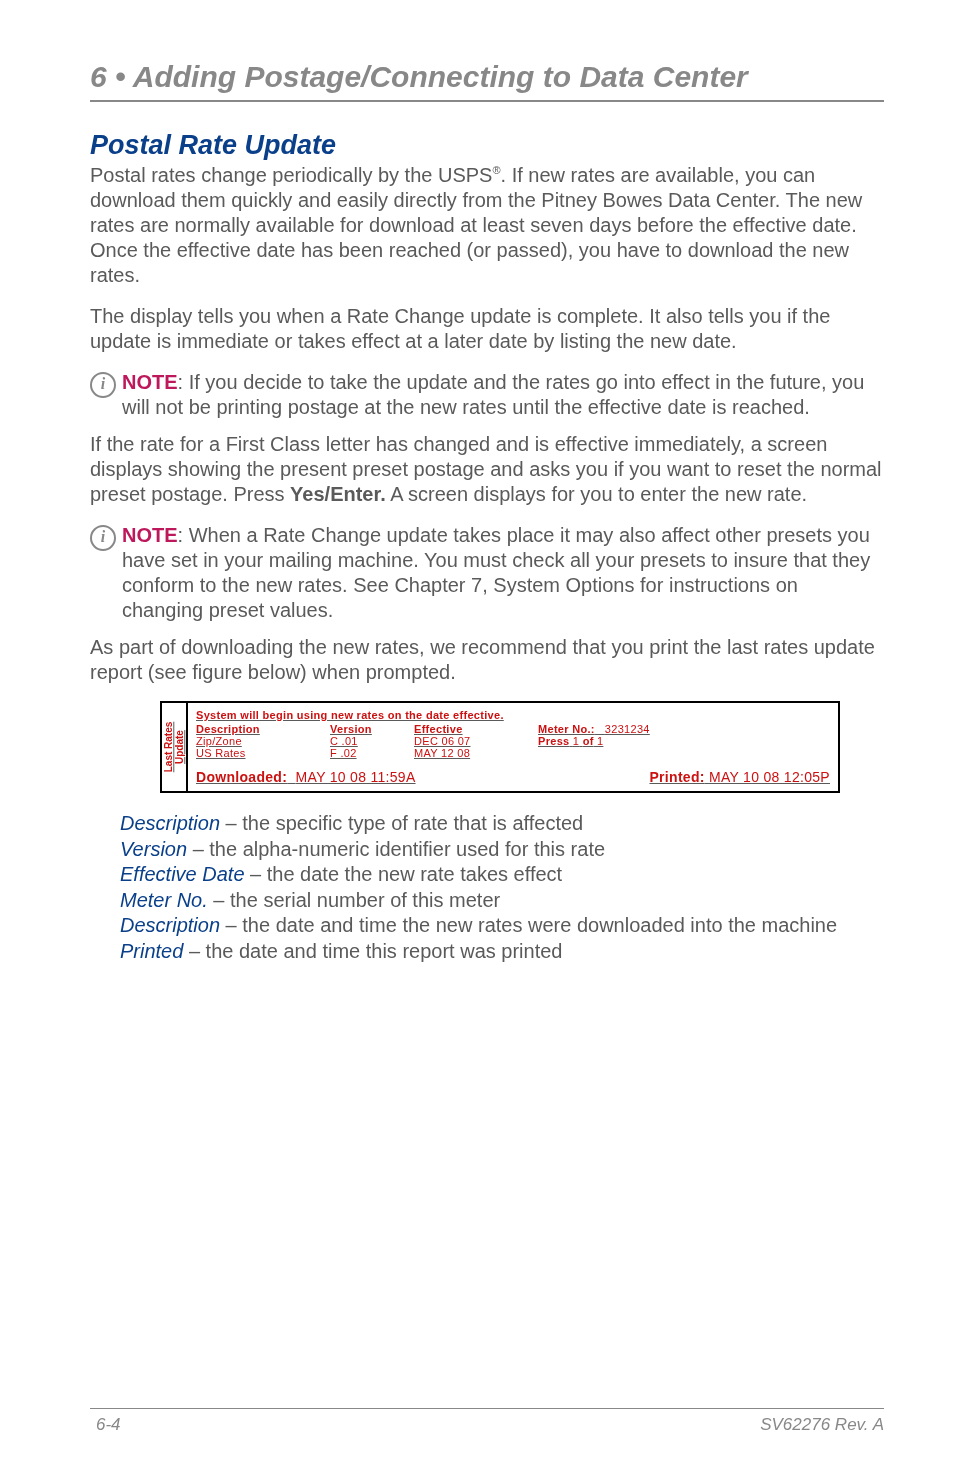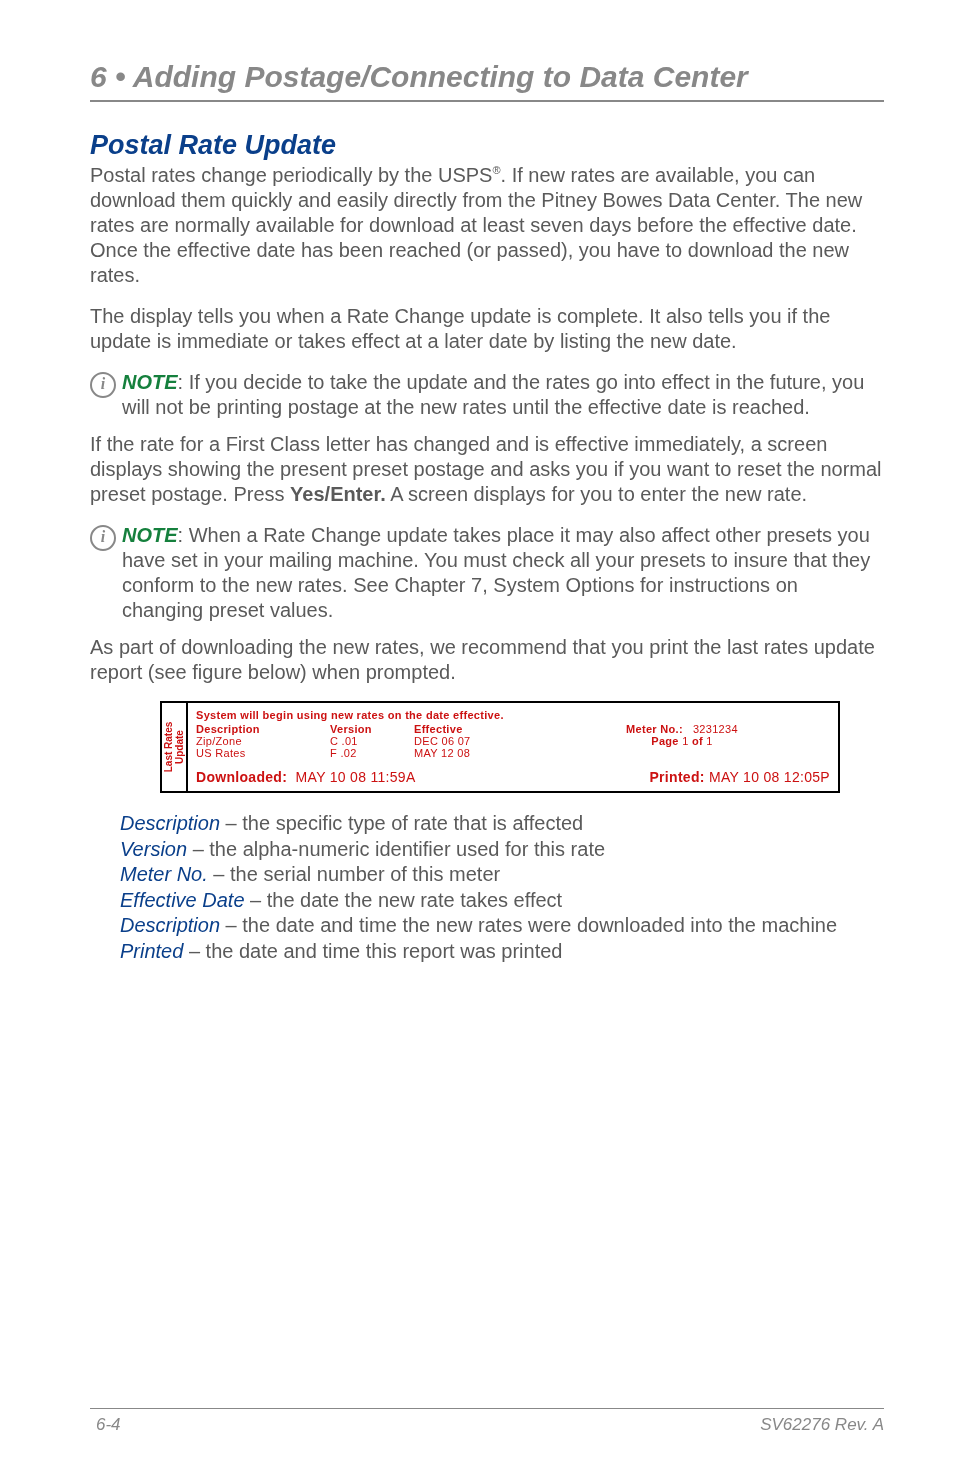--- a/index.html
+++ b/index.html
@@ -73,27 +73,27 @@
     margin-right: 6px;
     margin-top: 2px;
   }
   .note-icon span { transform: translateY(-1px); }
   .note-text {
     font-size: 20px;
     line-height: 1.25;
     color: #5a5a5a;
   }
   .note-label {
-    color: #15803d;
-    font-weight: bold;
-    font-style: italic;
+    color: #be185d;
+    font-weight: bold;
   }
   .report-box-wrap {
     margin: 12px 0 18px 70px;
     width: 680px;
+    text-decoration: underline;
   }
   .report-box {
     border: 2px solid #000;
     display: flex;
     font-family: Arial, Helvetica, sans-serif;
   }
   .report-sidebar {
     border-right: 2px solid #000;
     width: 24px;
     display: flex;
@@ -123,21 +123,21 @@
   .rep-row {
     display: flex;
     font-size: 11px;
     color: #c11;
     letter-spacing: 0.3px;
   }
   .rep-row > div { padding-right: 4px; }
   .col-desc { width: 130px; }
   .col-ver  { width: 80px; }
   .col-eff  { width: 120px; }
-  .col-right{ flex: 1; text-align: center; }
+  .col-right{ flex: 1; text-align: left; }
   .rep-head { font-weight: bold; }
   .rep-footer {
     display: flex;
     font-size: 14px;
     color: #c11;
     letter-spacing: 0.3px;
     margin-top: 10px;
   }
   .rep-footer .lbl { font-weight: bold; }
   .rep-footer .left  { flex: 1; }
@@ -229,21 +229,21 @@
           <div class="col-eff">Effective</div>
           <div class="col-right">
             <span class="lbl" style="font-weight:bold">Meter No.:</span>&nbsp;&nbsp;&nbsp;<span style="font-weight:normal">3231234</span>
           </div>
         </div>
         <div class="rep-row">
           <div class="col-desc">Zip/Zone</div>
           <div class="col-ver">C .01</div>
           <div class="col-eff">DEC  06  07</div>
           <div class="col-right">
-            <span style="font-weight:bold">Page</span>
+            <span style="font-weight:bold">Press</span>
             <span>1</span>
             <span style="font-weight:bold">of</span>
             <span>1</span>
           </div>
         </div>
         <div class="rep-row">
           <div class="col-desc">US Rates</div>
           <div class="col-ver">F .02</div>
           <div class="col-eff">MAY  12  08</div>
           <div class="col-right"></div>
@@ -256,22 +256,22 @@
             <span class="lbl">Printed:</span>&nbsp;<span>MAY  10  08  12:05P</span>
           </div>
         </div>
       </div>
     </div>
   </div>
 
   <div class="legend">
     <div><span class="term">Description</span><span> – the specific type of rate that is affected</span></div>
     <div><span class="term">Version</span><span> – the alpha-numeric identifier used for this rate</span></div>
+    <div><span class="term">Effective Date</span><span> – the date the new rate takes effect</span></div>
     <div><span class="term">Meter No.</span><span> – the serial number of this meter</span></div>
-    <div><span class="term">Effective Date</span><span> – the date the new rate takes effect</span></div>
     <div><span class="term">Description</span><span> – the date and time the new rates were downloaded into the machine</span></div>
     <div><span class="term">Printed</span><span> – the date and time this report was printed</span></div>
   </div>
 
   <div class="page-footer">
     <div class="foot-hr"></div>
     <div class="foot-row">
       <span>6-4</span>
       <span>SV62276 Rev. A</span>
     </div>

